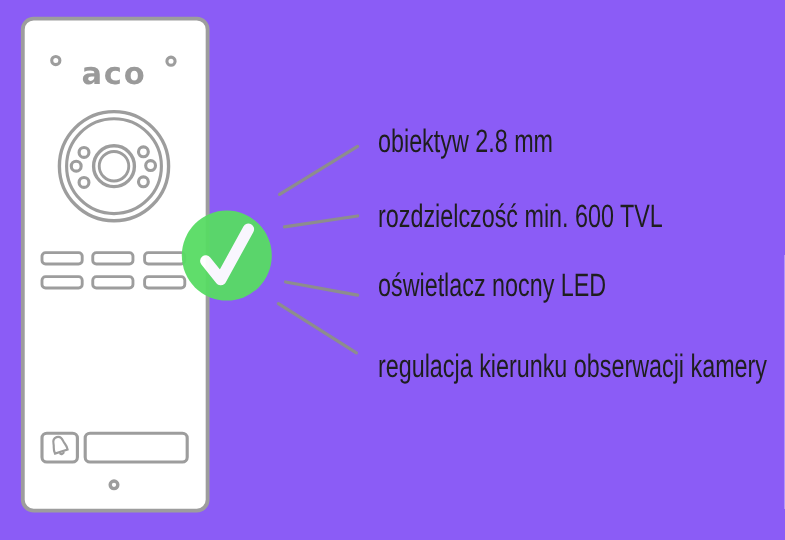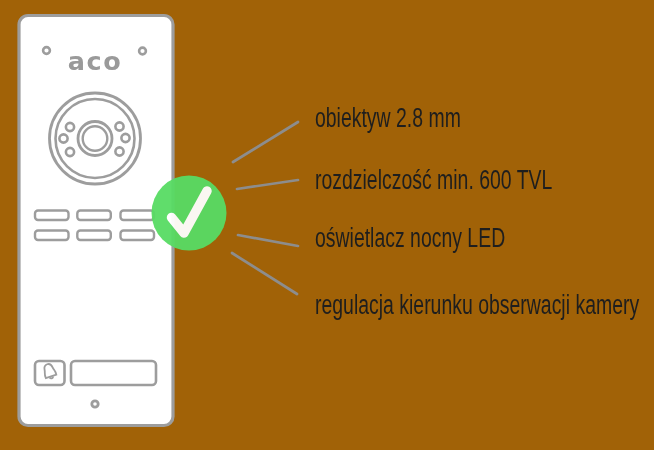--- a/index.html
+++ b/index.html
@@ -1,19 +1,19 @@
 <!DOCTYPE html>
 <html><head>
 <meta charset="utf-8">
 <style>
   html,body{margin:0;padding:0;background:#ffffff;}
   .stage{
     position:relative;
     width:654px;height:450px;
-    background:#a16207;
+    background:#8b5cf6;
     overflow:hidden;
     font-family:"Liberation Sans", sans-serif;
   }
   .stage svg{position:absolute;left:0;top:0;}
   .feature-label{
     position:absolute;
     left:315px;
     height:32px;
     line-height:32px;
     font-size:27px;

